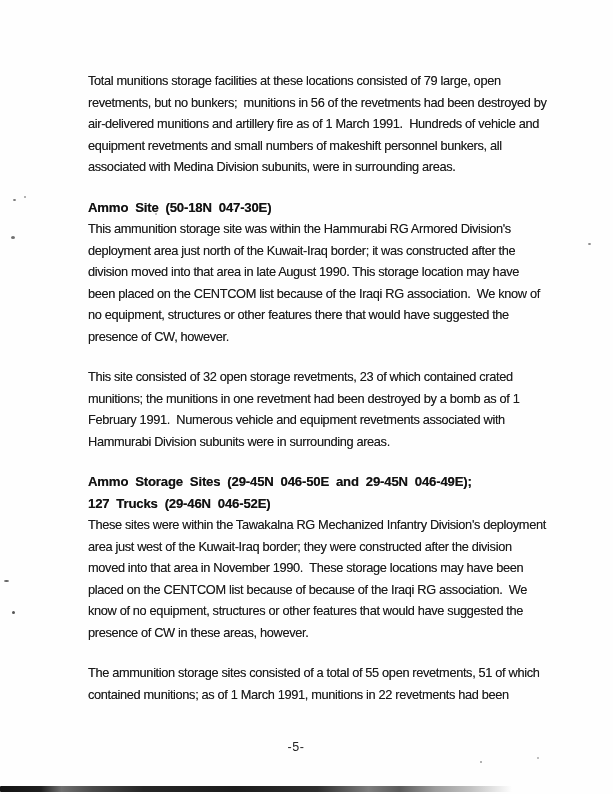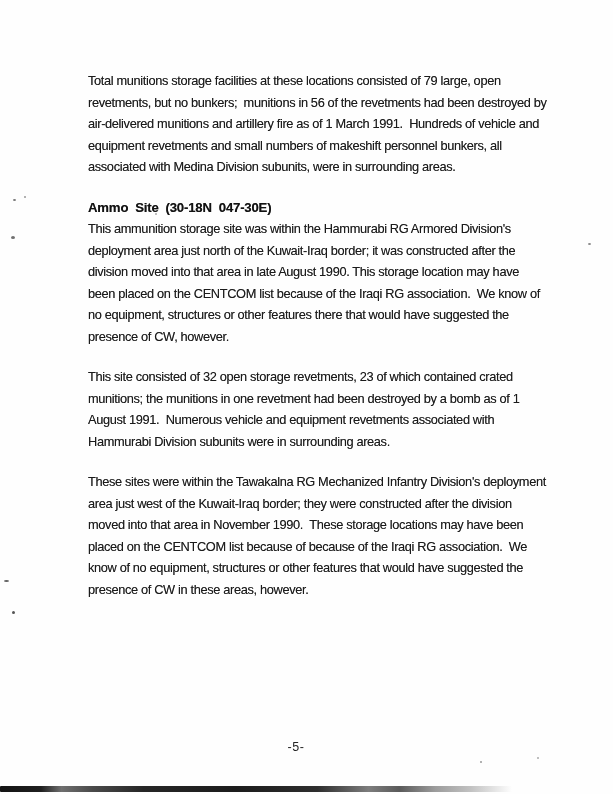--- a/index.html
+++ b/index.html
@@ -71,42 +71,46 @@
 
 <div class="page">
   <div class="content">
 
     <p class="para">Total munitions storage facilities at these locations consisted of 79 large, open
 revetments, but no bunkers;  munitions in 56 of the revetments had been destroyed by
 air-delivered munitions and artillery fire as of 1 March 1991.  Hundreds of vehicle and
 equipment revetments and small numbers of makeshift personnel bunkers, all
 associated with Medina Division subunits, were in surrounding areas.</p>
 
-    <h2 class="heading">Ammo Site (30-18N 047-30E)</h2>
+    <h2 class="heading">Ammo Site (50-18N 047-30E)</h2>
 
     <p class="para">This ammunition storage site was within the Hammurabi RG Armored Division's
 deployment area just north of the Kuwait-Iraq border; it was constructed after the
 division moved into that area in late August 1990. This storage location may have
 been placed on the CENTCOM list because of the Iraqi RG association.  We know of
 no equipment, structures or other features there that would have suggested the
 presence of CW, however.</p>
 
     <p class="para">This site consisted of 32 open storage revetments, 23 of which contained crated
 munitions; the munitions in one revetment had been destroyed by a bomb as of 1
-August 1991.  Numerous vehicle and equipment revetments associated with
+February 1991.  Numerous vehicle and equipment revetments associated with
 Hammurabi Division subunits were in surrounding areas.</p>
 
+    <h2 class="heading">Ammo Storage Sites (29-45N 046-50E and 29-45N 046-49E);
+127 Trucks (29-46N 046-52E)</h2>
 
     <p class="para">These sites were within the Tawakalna RG Mechanized Infantry Division's deployment
 area just west of the Kuwait-Iraq border; they were constructed after the division
 moved into that area in November 1990.  These storage locations may have been
 placed on the CENTCOM list because of because of the Iraqi RG association.  We
 know of no equipment, structures or other features that would have suggested the
 presence of CW in these areas, however.</p>
 
+    <p class="para last">The ammunition storage sites consisted of a total of 55 open revetments, 51 of which
+contained munitions; as of 1 March 1991, munitions in 22 revetments had been</p>
 
   </div>
 
   <div class="page-number">-5-</div>
 
   <div class="bottom-bar"></div>
 
   <div class="speckle" style="left:13px; top:199px; width:3px; height:2px; background:#777;"></div>
   <div class="speckle" style="left:24px; top:196px; width:2px; height:2px; background:#999;"></div>
   <div class="speckle" style="left:11px; top:236px; width:4px; height:3px; background:#707070;"></div>

